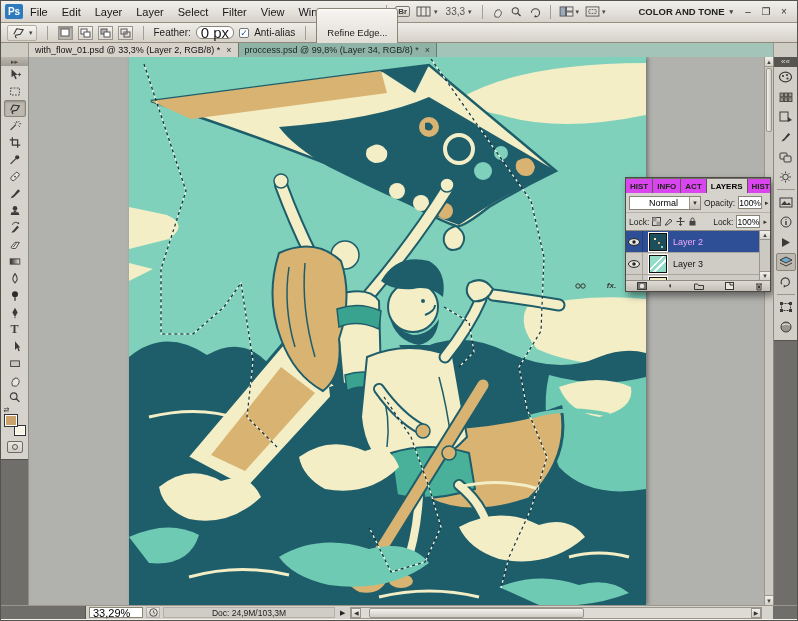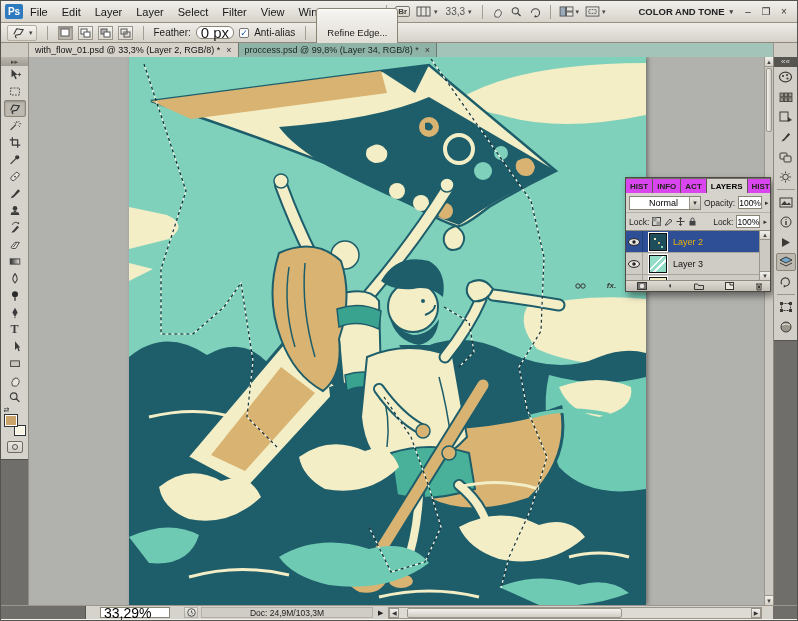--- a/index.html
+++ b/index.html
@@ -92,21 +92,21 @@
              font-size:6px;display:flex;align-items:center;justify-content:center;color:#333}
   .lp-lbl{font-size:8.5px;color:#1c1c1c}
   .val-box{width:24px;height:13px;background:#fff;border:1px solid #898478;font-size:8.5px;
            display:flex;align-items:center;justify-content:center}
   .spin{font-size:7px;color:#333}
   .lock-icons{display:flex;gap:3px;align-items:center}
   .lock-icons svg{display:block}
   .lp-list{height:50px;background:#c9c6bf;position:relative;border-top:1px solid #8f8b80;overflow:hidden}
   .layer-row{height:22px;display:flex;align-items:center;border-bottom:1px solid #a9a59c;
              background:#cfccc5;padding-right:12px;color:#111}
-  .layer-row.selected{background:#2e4e96;color:#eab308}
+  .layer-row.selected{background:#2e4e96;color:#f0abfc}
   .layer-row.partial{height:6px}
   .eye-cell{width:17px;align-self:stretch;border-right:1px solid rgba(0,0,0,.2);
             display:flex;align-items:center;justify-content:center}
   .thumb{width:18px;height:18px;border:1px solid #111;outline:1px solid #fff;margin:0 6px;flex:0 0 auto}
   .thumb2{background-color:#1e4e5c;
           background-image:radial-gradient(2px 2px at 5px 5px,#e8e4c0 50%,transparent 52%),
             radial-gradient(2px 2px at 12px 13px,#8fd8c4 50%,transparent 52%),
             radial-gradient(3px 3px at 9px 9px,#d9b371 50%,transparent 52%)}
   .thumb3{background-color:#93dcc8;
           background-image:linear-gradient(135deg,transparent 38%,#fff 38%,#fff 46%,transparent 46%,
@@ -122,22 +122,22 @@
   .dock-col{width:24px;background:#d2cfc8;border-left:1px solid #8f8b80;display:flex;
             flex-direction:column;align-items:center}
   .dock-chevron{width:100%;height:10px;background:#57554f;color:#ddd;font-size:8px;text-align:center;line-height:9px}
   .dock-icon{width:20px;height:18px;margin:1px 0;display:flex;align-items:center;justify-content:center;color:#3c3a36}
   .dock-icon.active{background:#bdb9b1;border:1px solid #8b8578;border-radius:2px}
   .dock-sep{width:18px;height:1px;background:#9a968c;margin:2px 0}
   .dock-void{flex:1;align-self:stretch;background:#6f6e6a;margin-top:3px;border-top:1px solid #55534e}
   
   .statusbar{height:14px;display:flex;align-items:center;background:#d6d3cc;border-top:1px solid #9a968c;font-size:9px}
   .sb-dark{width:85px;align-self:stretch;background:#6f6e6a;border-right:1px solid #55534e}
-  .sb-zoom{width:70px;height:11px;background:#fff;border:1px solid #8a8475;margin:0 14px;
-           display:flex;align-items:center;padding:0 3px;font-size:14px}
+  .sb-zoom{width:54px;height:11px;background:#fff;border:1px solid #8a8475;margin:0 3px;
+           display:flex;align-items:center;padding:0 3px;font-size:11px}
   .sb-iconbtn{width:14px;height:11px;display:flex;align-items:center;justify-content:center;
               border:1px solid #b3afa6;background:linear-gradient(#eceae5,#d0cdc6);margin-right:3px}
   .sb-doc{width:172px;height:11px;border:1px solid #b3afa6;background:#d0cdc6;display:flex;
           align-items:center;justify-content:center;font-size:8.5px;color:#1c1c1c}
   .sb-arrow{font-size:7px;padding:0 5px;color:#222}
   .h-scroll{flex:1;height:12px;display:flex;align-items:center;background:#dedbd4;
             border:1px solid #9a968c;margin-right:1px}
   .hs-btn{width:10px;height:10px;font-size:6px;display:flex;align-items:center;justify-content:center;
           background:linear-gradient(#f2f0ec,#d5d1c9);border:1px solid #9a948a;color:#333}
   .hs-track{flex:1;position:relative;align-self:stretch}

